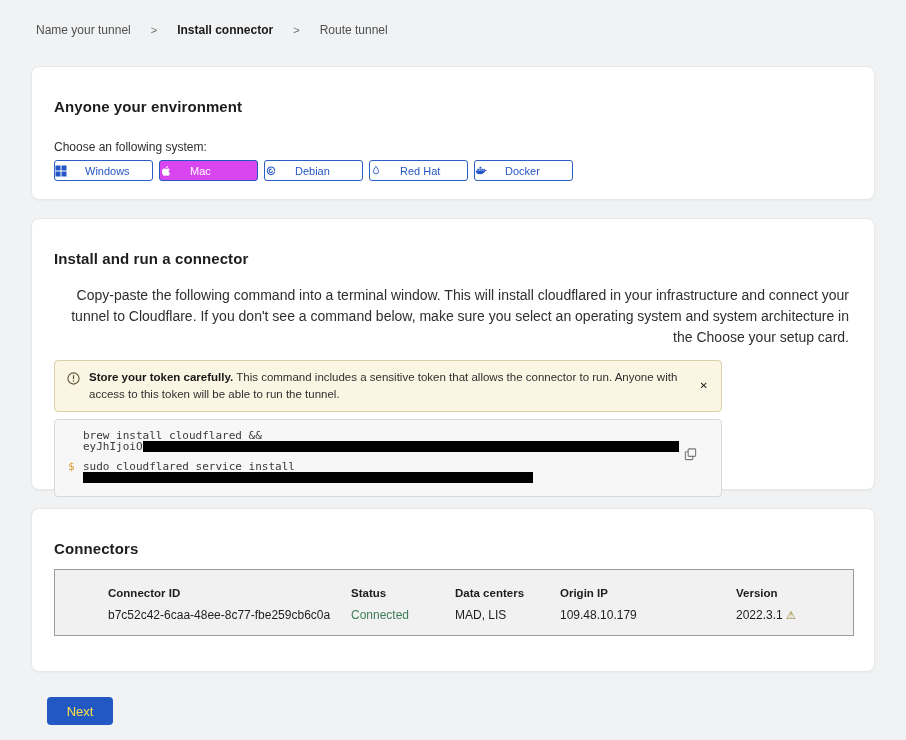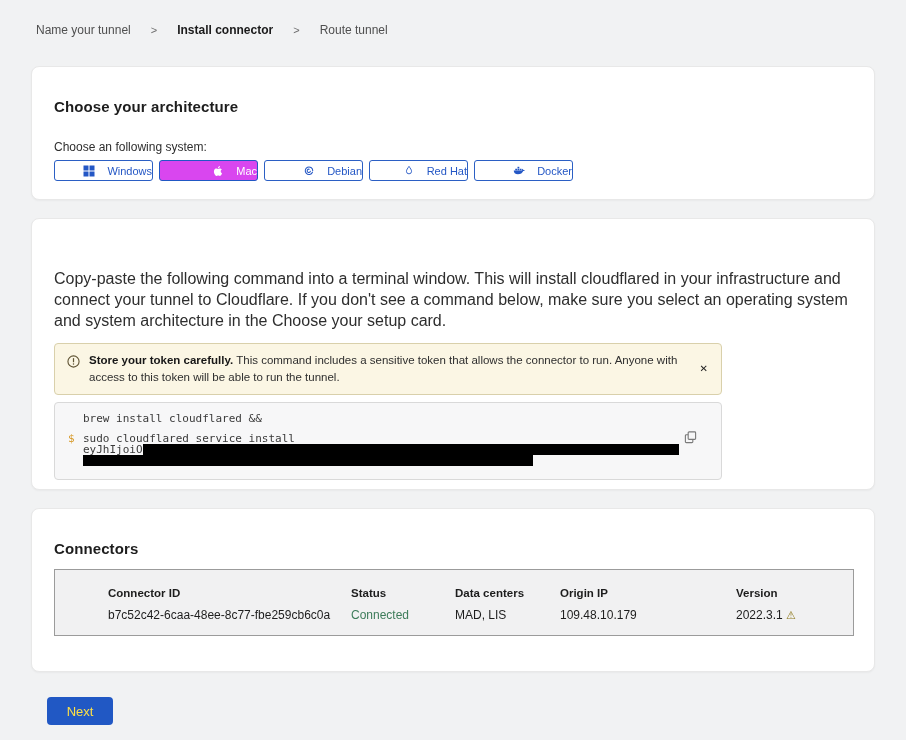--- a/index.html
+++ b/index.html
@@ -34,30 +34,31 @@
   .card h2 { font-size: 15px; font-weight: 700; color: #1d1d1d; letter-spacing: .1px; }
 
   #environment-card { top: 66px; height: 134px; }
   #install-card { top: 218px; height: 272px; }
   #connectors-card { top: 508px; height: 164px; }
 
   .os-label { margin-top: 25px; font-size: 12px; color: #2e2e2e; }
   .os-row { margin-top: 6px; display: flex; gap: 6px; }
   .os-btn {
     width: 99px; height: 21px;
-    display: flex; align-items: center; justify-content: flex-end; gap: 12px;
+    display: flex; align-items: center; justify-content: flex-start; gap: 18px;
     background: #fff; border: 1px solid #2b5fc4; border-radius: 3px;
     font-size: 11px; color: #2457c5; cursor: pointer; font-family: inherit;
   }
   .os-btn .ic { display: inline-flex; width: 12px; height: 12px; }
   .os-btn.selected { background: #d946ef; border-color: #2158c4; color: #ffffff; }
 
   .install-desc {
-    margin-top: 18px; font-size: 16px; line-height: 21px; color: #2e2e2e;
+    margin-top: 18px; font-size: 14px; line-height: 21px; color: #2e2e2e;
     max-width: 795px;
+    text-align: right;
   }
 
   
   .warn-banner {
     margin-top: 12px; width: 668px; min-height: 50px;
     background: #fbf6e4; border: 1px solid #d9d0ab; border-radius: 4px;
     padding: 8px 22px 8px 12px;
     display: flex; gap: 9px; position: relative; align-items: flex-start;
   }
   .warn-icon { flex: 0 0 auto; margin-top: 3px; display: inline-flex; }
@@ -117,21 +118,21 @@
 
 <nav class="breadcrumb">
   <span class="crumb">Name your tunnel</span>
   <span class="crumb-sep">&gt;</span>
   <span class="crumb active">Install connector</span>
   <span class="crumb-sep">&gt;</span>
   <span class="crumb">Route tunnel</span>
 </nav>
 
 <section class="card" id="environment-card">
-  <h2>Choose your architecture</h2>
+  <h2>Anyone your environment</h2>
   <div class="os-label">Choose an following system:</div>
   <div class="os-row">
 
     <button class="os-btn">
       <span class="ic">
         <svg width="12" height="12" viewBox="0 0 12 12">
             <g fill="#2457c5">
           <rect x="0.5" y="0.5" width="5" height="5"></rect>
               <rect x="6.5" y="0.5" width="5" height="5"></rect>
           <rect x="0.5" y="6.5" width="5" height="5"></rect>
@@ -182,44 +183,45 @@
         </g>
           </svg>
       </span>
       <span>Docker</span>
     </button>
 
   </div>
 </section>
 
 <section class="card" id="install-card">
+  <h2>Install and run a connector</h2>
   <p class="install-desc">Copy-paste the following command into a terminal window. This will install cloudflared in your infrastructure and connect your tunnel to Cloudflare. If you don't see a command below, make sure you select an operating system and system architecture in the Choose your setup card.</p>
 
   <div class="warn-banner">
     <span class="warn-icon">
       <svg width="13" height="13" viewBox="0 0 14 14" fill="none">
         <circle cx="7" cy="7" r="6" stroke="#5f5333" stroke-width="1.2"></circle>
         <rect x="6.35" y="3.4" width="1.3" height="4.4" fill="#5f5333"></rect>
         <rect x="6.35" y="9" width="1.3" height="1.4" fill="#5f5333"></rect>
       </svg>
     </span>
     <span class="warn-text">
       <b>Store your token carefully.</b>
       <span>This command includes a sensitive token that allows the connector to run. Anyone with access to this token will be able to run the tunnel.</span>
     </span>
     <button class="warn-close">✕</button>
   </div>
 
   <div class="code-block">
     <div class="code-line"><span class="code-indent"></span><span>brew install cloudflared &amp;&amp;</span></div>
+    <div class="code-line">
+      <span class="code-indent"></span><span>eyJhIjoiO</span><span class="redact-bar bar-1"></span>
+    </div>
     <div class="code-line spaced">
       <span class="prompt">$</span><span>sudo cloudflared service install</span>
-    </div>
-    <div class="code-line">
-      <span class="code-indent"></span><span>eyJhIjoiO</span><span class="redact-bar bar-1"></span>
     </div>
     <div class="code-line">
       <span class="redact-bar bar-2"></span>
     </div>
     <button class="copy-btn">
       <span>
         <svg width="13" height="13" viewBox="0 0 14 14" fill="none" stroke="#7a7a7a" stroke-width="1.2">
           <rect x="4.5" y="1" width="8" height="8" rx="1"></rect>
           <path d="M9.5 9v2.5a1 1 0 0 1-1 1H2.5a1 1 0 0 1-1-1V5a1 1 0 0 1 1-1H4.5"></path>
         </svg>

